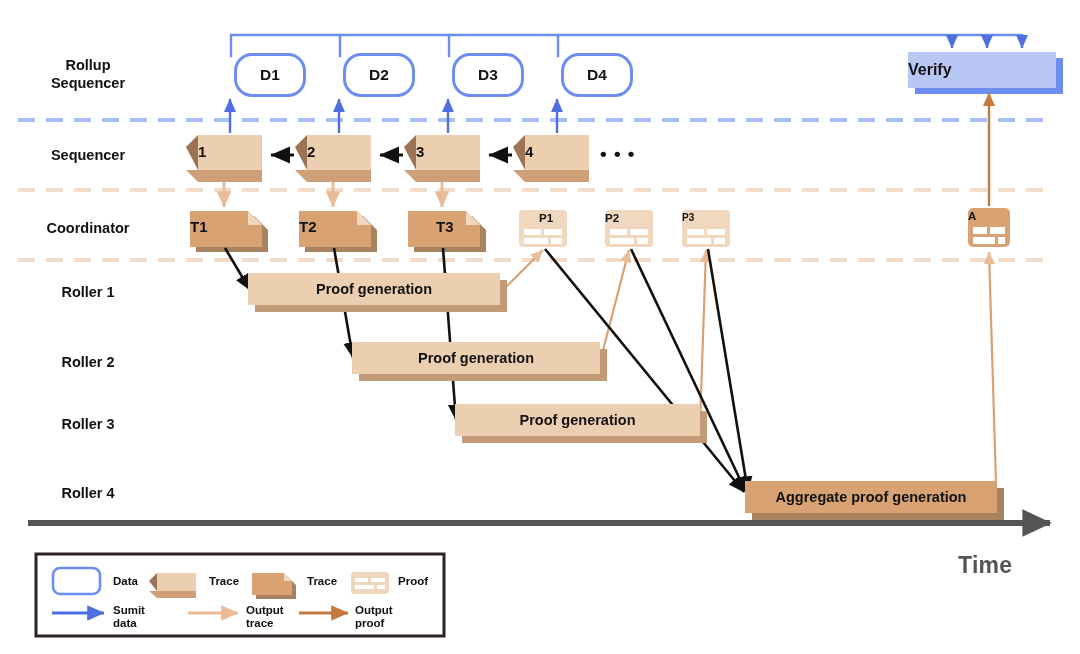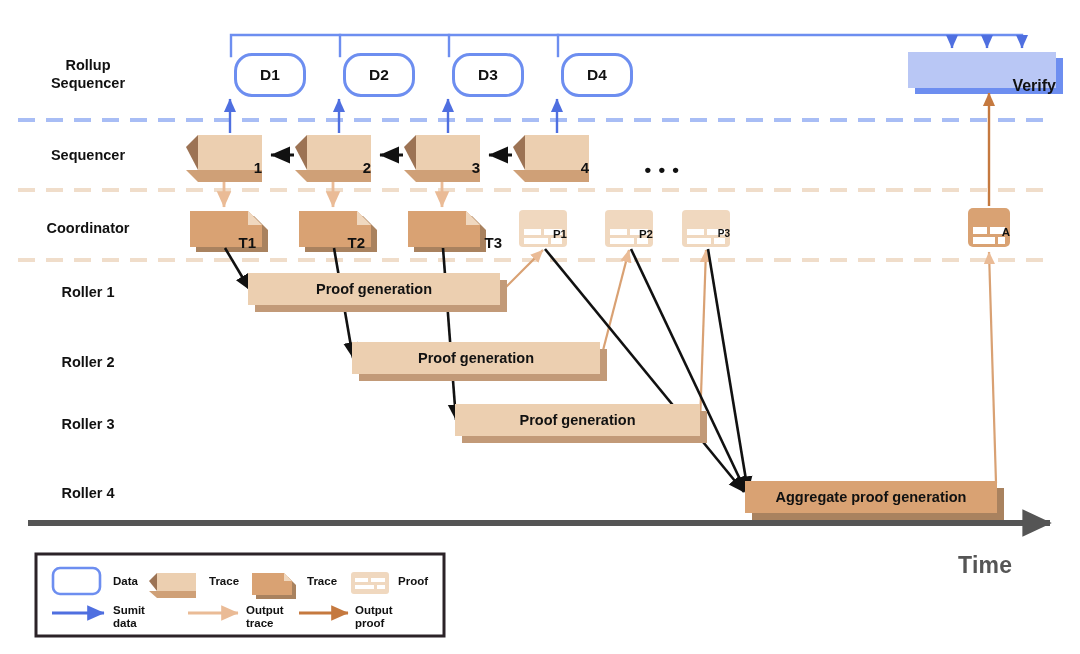--- a/index.html
+++ b/index.html
@@ -4,21 +4,21 @@
 <style>
   html,body{margin:0;padding:0;background:#ffffff;}
   body{width:1080px;height:654px;overflow:hidden;
        font-family:"Liberation Sans", sans-serif;
        -webkit-font-smoothing:antialiased;}
   #stage{position:relative;width:1080px;height:654px;background:#fff;}
   svg.layer{position:absolute;left:0;top:0;width:1080px;height:654px;}
   .lanelabel{position:absolute;font-weight:bold;color:#111;
              font-size:14.5px;text-align:center;line-height:1.25;
              width:160px;left:8px;}
-  .nodelabel{position:absolute;font-weight:bold;color:#111;text-align:right;margin-top:16px;}
+  .nodelabel{position:absolute;font-weight:bold;color:#111;text-align:left;}
   .timelabel{position:absolute;font-weight:bold;color:#555;font-size:23px;
              left:958px;top:552px;letter-spacing:.3px;}
   .barlabel{position:absolute;font-weight:bold;color:#111;font-size:14.5px;
             text-align:center;}
   .legendtext{position:absolute;font-weight:bold;color:#111;font-size:11.5px;
               line-height:1.12;}
   .dbox{position:absolute;border:3.2px solid #6d8ef0;border-radius:18px;
         background:#fff;box-sizing:border-box;margin-left:43px;}
   .dbox span{display:block;text-align:center;font-weight:bold;font-size:15.5px;
              color:#111;}
@@ -250,21 +250,21 @@
   <div class="nodelabel" style="left:307px;top:143px;width:64px;font-size:15px;">2</div>
   <div class="nodelabel" style="left:416px;top:143px;width:64px;font-size:15px;">3</div>
   <div class="nodelabel" style="left:525px;top:143px;width:64px;font-size:15px;">4</div>
 
   <div class="nodelabel" style="left:600px;top:143px;width:80px;font-size:19px;color:#111;letter-spacing:1px;">• • •</div>
 
   <div class="nodelabel" style="left:190px;top:218px;width:66px;font-size:15px;">T1</div>
   <div class="nodelabel" style="left:299px;top:218px;width:66px;font-size:15px;">T2</div>
   <div class="nodelabel" style="left:408px;top:218px;width:66px;font-size:15px;padding-left:28px;">T3</div>
 
-  <div class="nodelabel" style="left:519px;top:212px;width:48px;font-size:11.5px;">P1</div>
+  <div class="nodelabel" style="left:519px;top:212px;width:48px;font-size:11.5px;padding-left:20px;">P1</div>
   <div class="nodelabel" style="left:605px;top:212px;width:48px;font-size:11.5px;">P2</div>
   <div class="nodelabel" style="left:682px;top:212px;width:48px;font-size:10px;">P3</div>
   <div class="nodelabel" style="left:968px;top:210px;width:42px;font-size:11.5px;">A</div>
 
   <div class="barlabel" style="left:248px;top:281px;width:252px;">Proof generation</div>
   <div class="barlabel" style="left:352px;top:350px;width:248px;">Proof generation</div>
   <div class="barlabel" style="left:455px;top:412px;width:245px;">Proof generation</div>
   <div class="barlabel" style="left:745px;top:489px;width:252px;">Aggregate proof generation</div>
 
   <div class="timelabel">Time</div>

